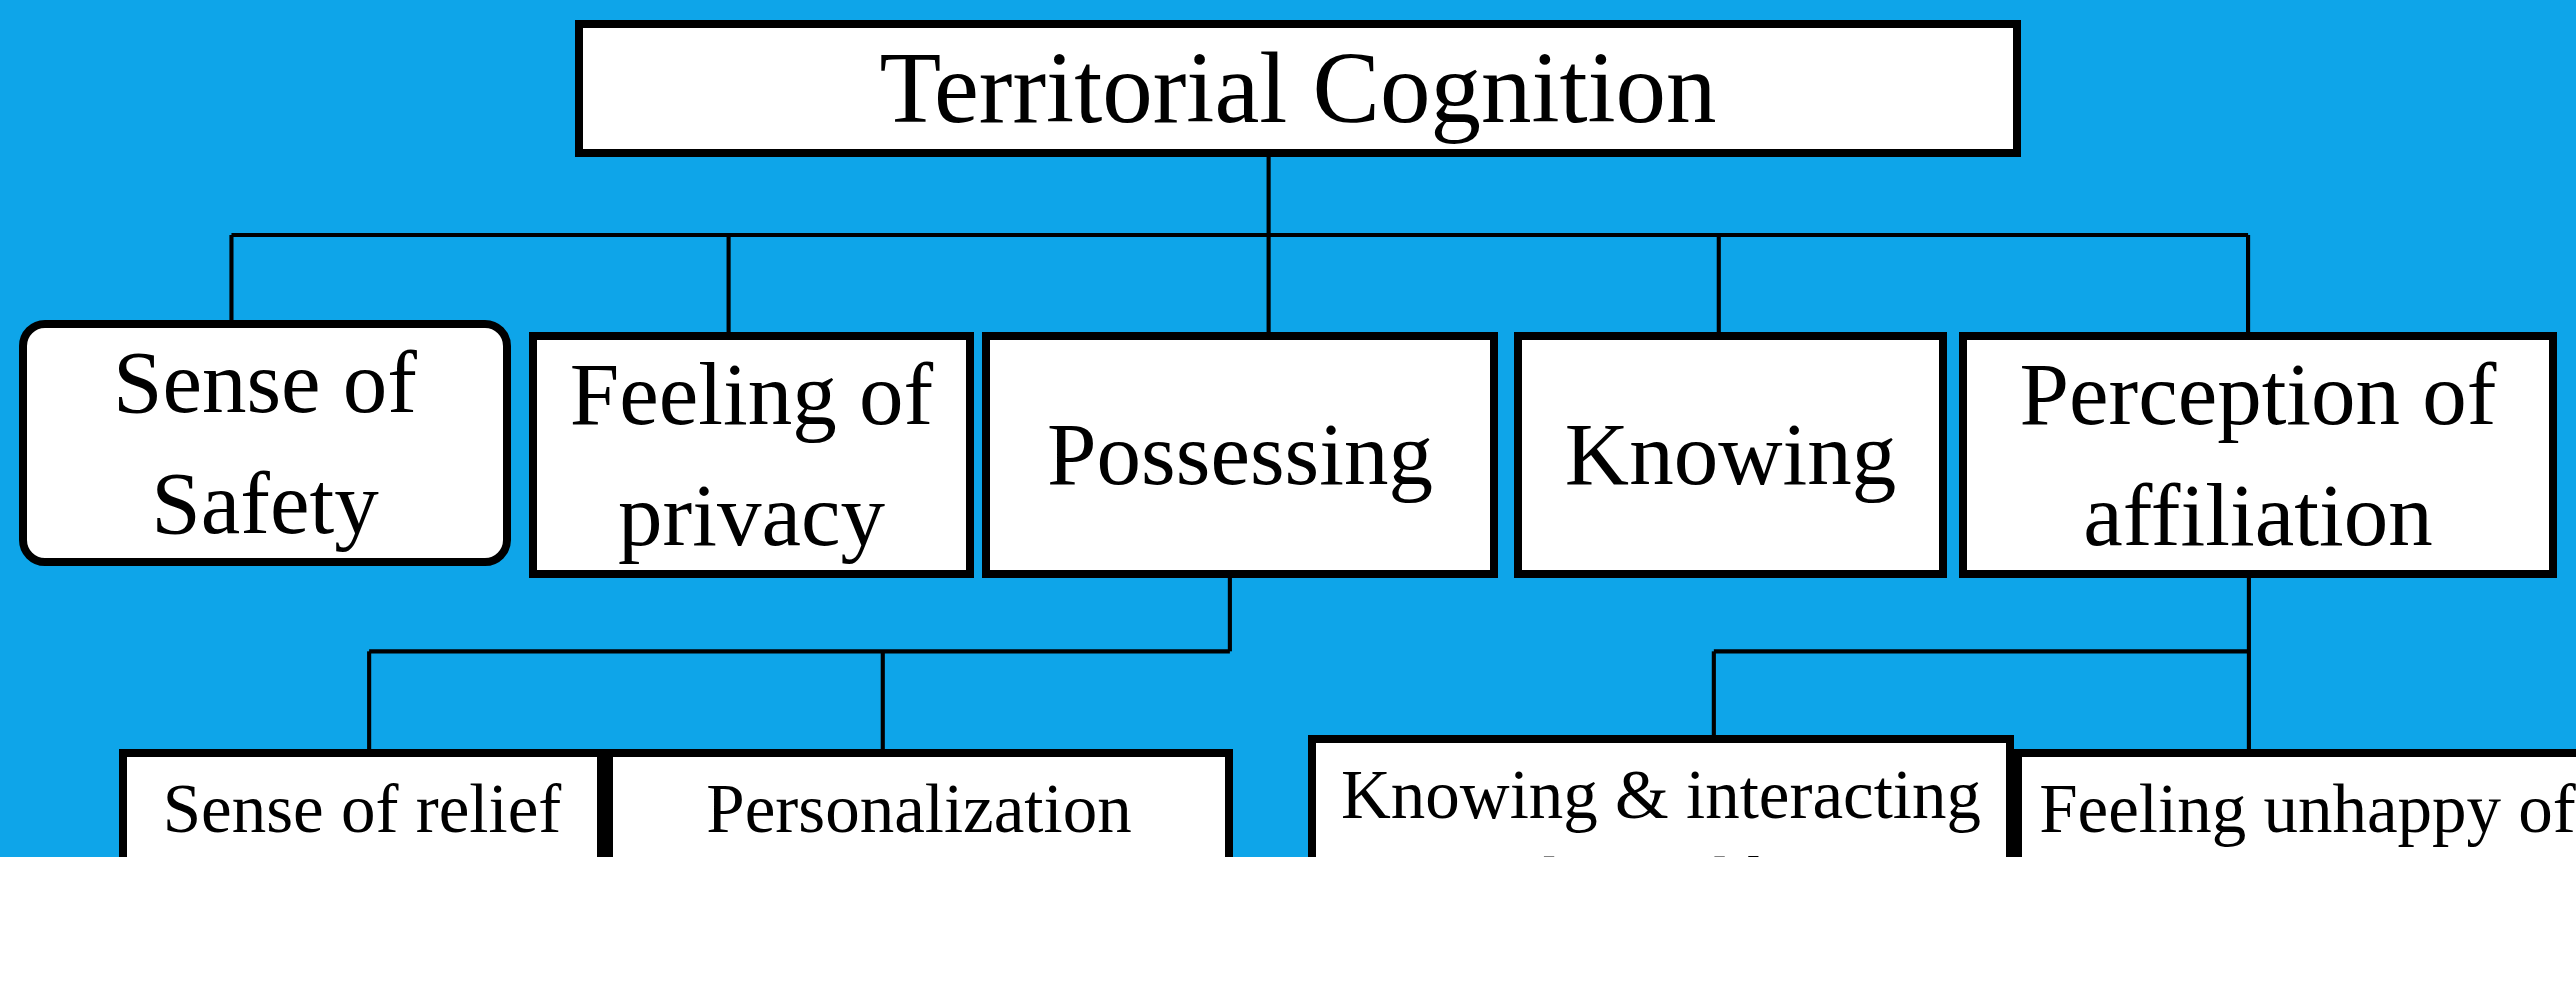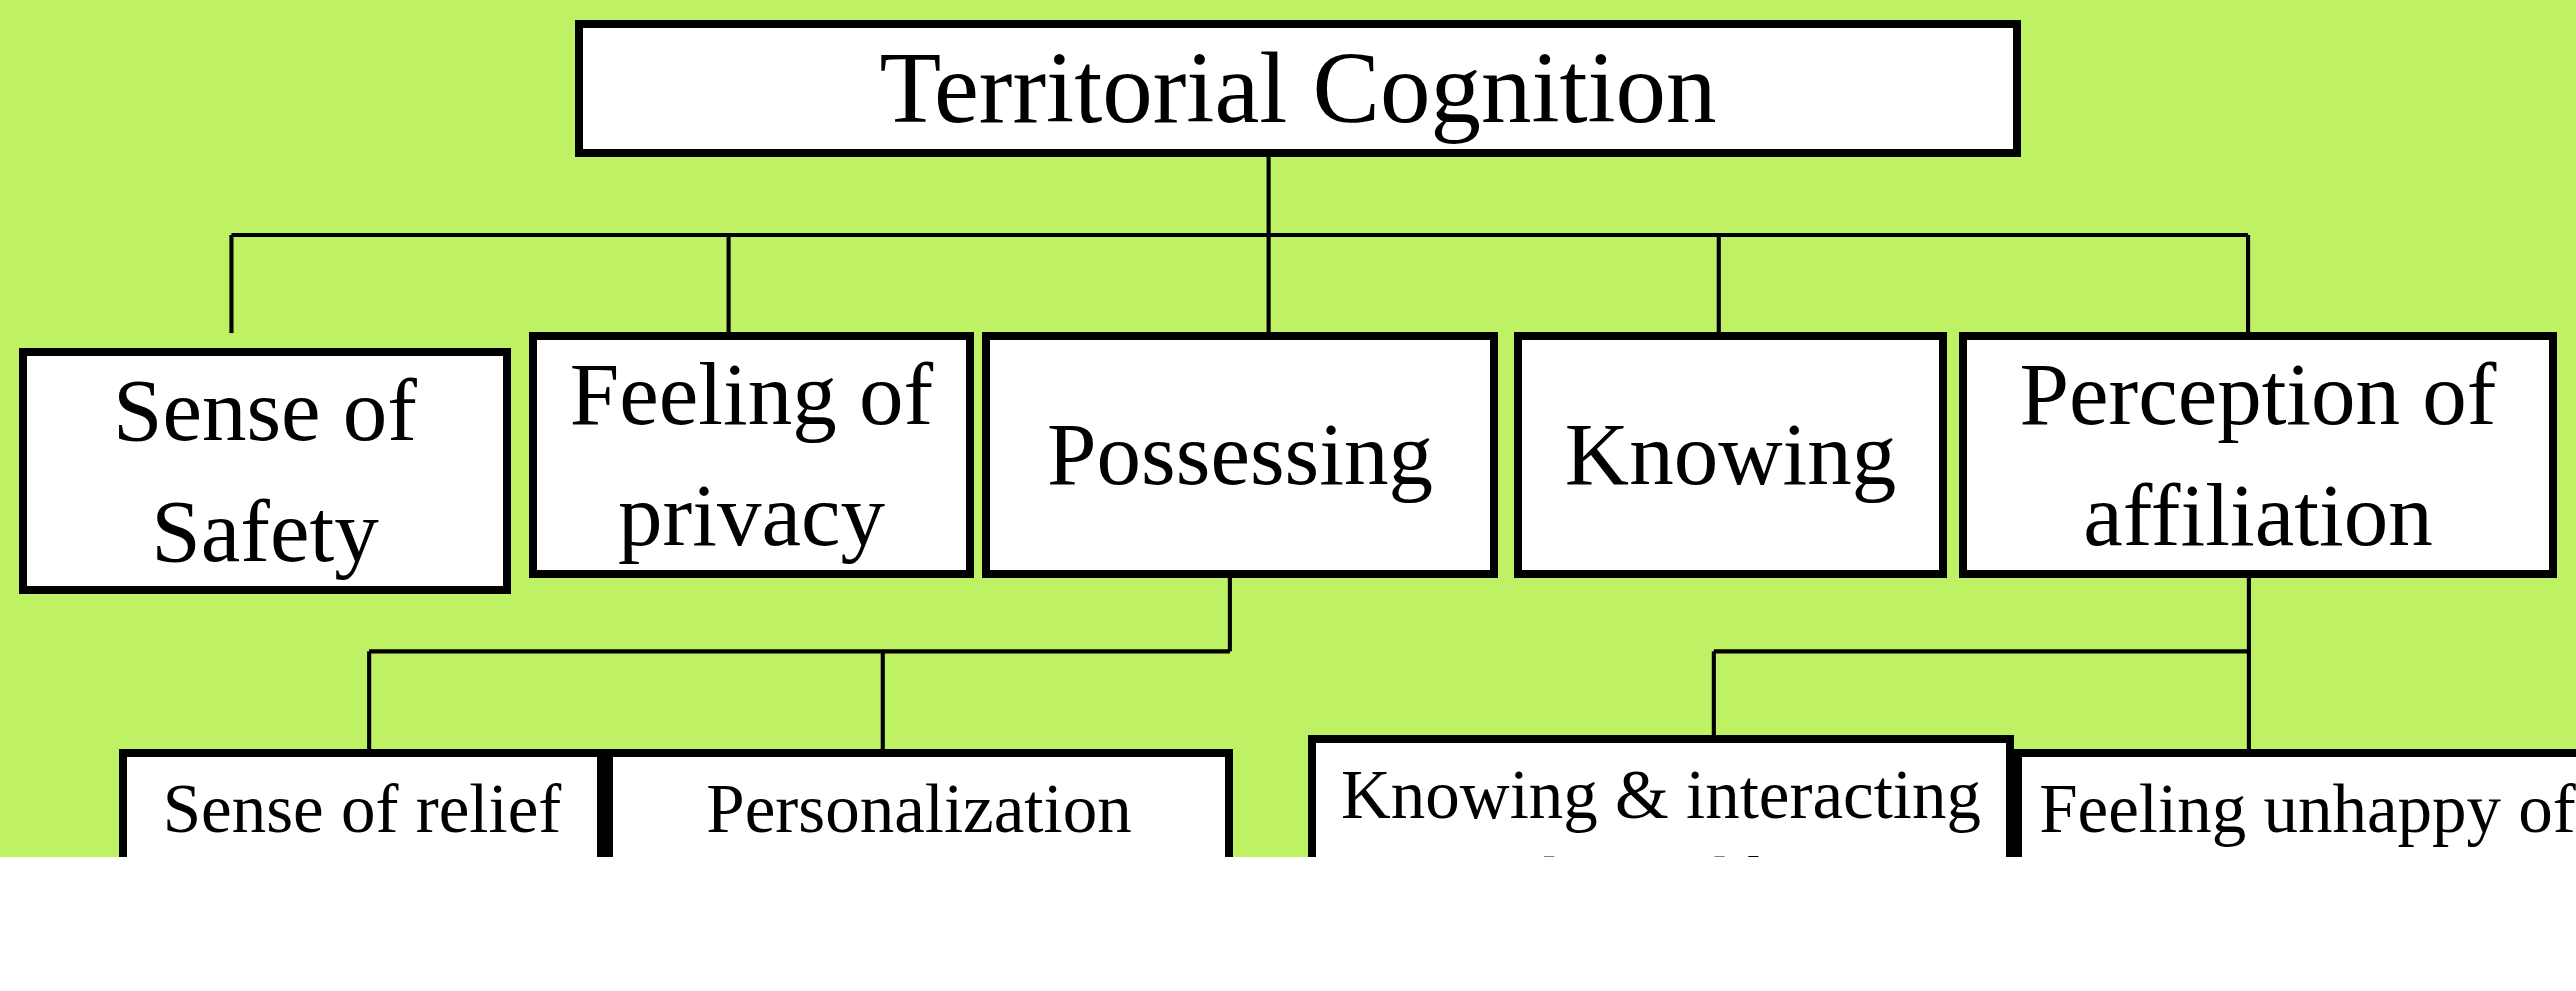--- a/index.html
+++ b/index.html
@@ -4,21 +4,21 @@
 <style>
   html, body {
     margin: 0;
     padding: 0;
     background: #ffffff;
   }
   .stage {
     position: relative;
     width: 2576px;
     height: 857px;
-    background: #bef264;
+    background: #0ea5e9;
     font-family: "Liberation Serif", "DejaVu Serif", serif;
     color: #000000;
     overflow: hidden;
   }
   .connectors {
     position: absolute;
     left: 0;
     top: 0;
     width: 2576px;
     height: 991px;
@@ -39,21 +39,21 @@
     text-align: center;
     white-space: pre-line;
     z-index: 2;
   }
   .lvl0 { font-size: 101px; line-height: 1.1; }
   .lvl1 { font-size: 89px; line-height: 1.36; }
   .lvl2 { font-size: 69px;  line-height: 1.26; margin-left: 40px; }
 
   
   .n-root          { left: 575px;  top: 20px;  width: 1446px; height: 137px; }
-  .n-safety        { left: 19px;   top: 348px; width: 492px;  height: 246px; }
+  .n-safety        { left: 19px;   top: 320px; width: 492px;  height: 246px; border-radius: 26px; }
   .n-privacy       { left: 529px;  top: 332px; width: 445px;  height: 246px; }
   .n-possessing    { left: 982px; top: 332px; width: 516px;  height: 246px; }
   .n-defense       { left: 1514px; top: 332px; width: 433px;  height: 246px; }
   .n-affiliation   { left: 1959px; top: 332px; width: 598px;  height: 246px; }
   .n-relief        { left: 79px;   top: 749px; width: 486px;  height: 208px; }
   .n-personalize   { left: 565px;  top: 749px; width: 628px;  height: 208px; }
   .n-knowing       { left: 1268px; top: 735px; width: 706px;  height: 208px; }
   .n-unhappy       { left: 1974px; top: 749px; width: 587px;  height: 208px; }
 </style>
 </head>

